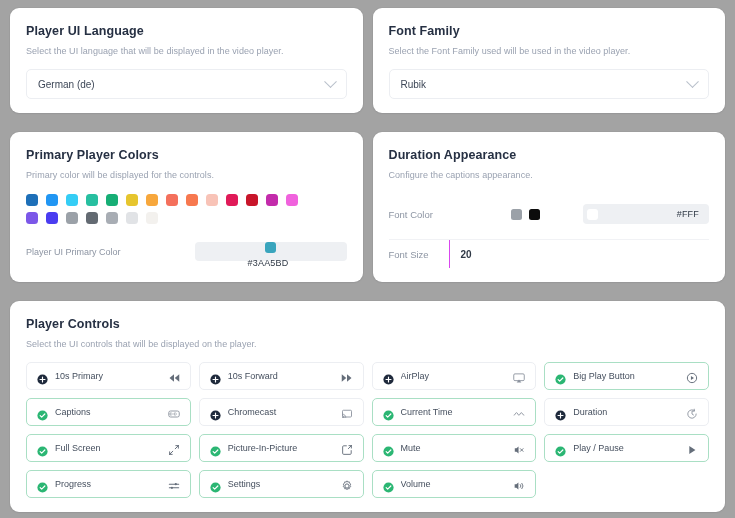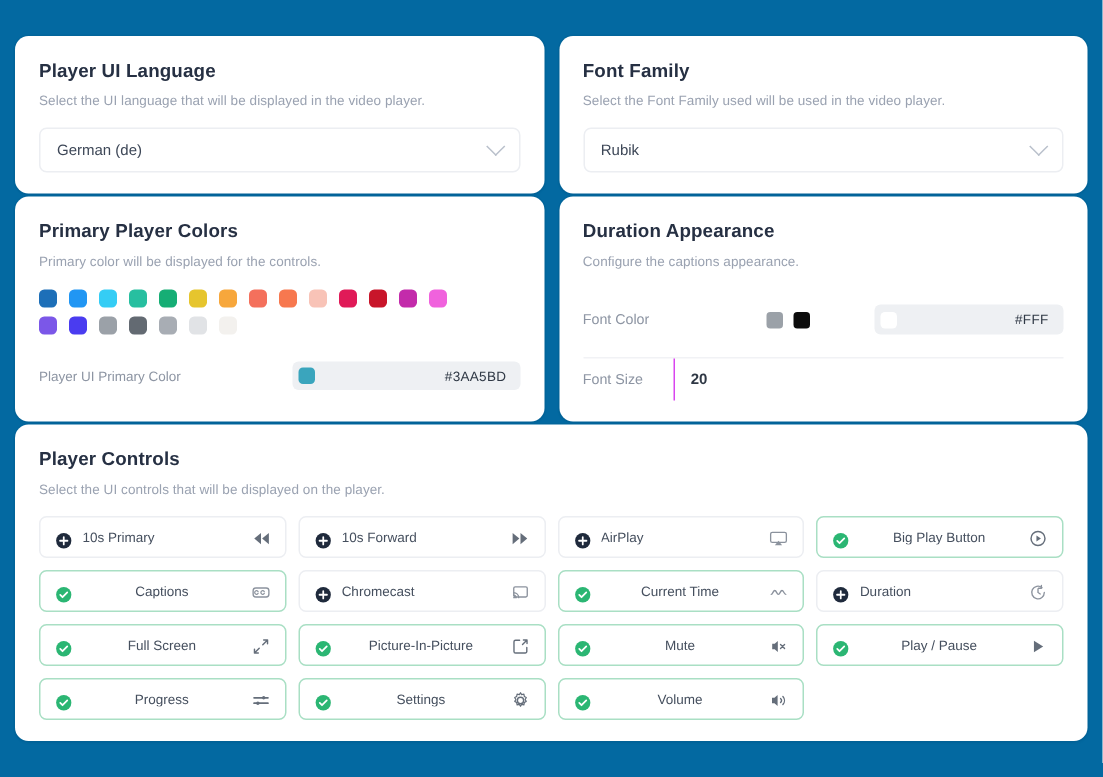--- a/index.html
+++ b/index.html
@@ -6,25 +6,25 @@
   html, body {
     width: 735px;
     height: 518px;
     background: #f3f4f6;
     font-family: "Liberation Sans", sans-serif;
     -webkit-font-smoothing: antialiased;
   }
   .page {
     width: 735px;
     height: 518px;
-    background: #0369a1;
-    padding: 24px 10px;
+    background: #a3a3a3;
+    padding: 8px 10px;
     display: flex;
     flex-direction: column;
-    gap: 2px;
+    gap: 19px;
     overflow: hidden;
   }
   .row { display: flex; gap: 10px; }
   .card {
     background: #ffffff;
     border-radius: 9px;
     box-shadow: 0 1px 2px rgba(16,24,40,0.05), 0 0 0 1px rgba(16,24,40,0.03);
     padding: 16px 16px 14px 16px;
   }
   .card.half { flex: 1 1 50%; min-width: 0; }
@@ -89,20 +89,21 @@
   }
   .color-field {
     width: 152px;
     height: 19px;
     background: #eef0f3;
     border-radius: 4px;
     display: flex;
     align-items: center;
     padding: 0 4px;
     gap: 5px;
+    flex-direction: column;
   }
   .color-chip {
     width: 11px; height: 11px;
     border-radius: 3px;
     flex: 0 0 auto;
   }
   .color-hex {
     flex: 1;
     text-align: right;
     font-size: 9px;
@@ -198,21 +199,21 @@
     height: 28px;
     border: 1px solid #eceef2;
     border-radius: 5px;
     display: flex;
     align-items: center;
     padding: 0 10px;
     gap: 7px;
     background: #fff;
     cursor: pointer;
   }
-  .ctl.on { border-color: #a9dfc4; text-align: center; }
+  .ctl.on { border-color: #a9dfc4; }
   .ctl-label {
     flex: 1;
     font-size: 9px;
     color: #454f5e;
     white-space: nowrap;
     overflow: hidden;
   }
   .ctl .state { width: 11px; height: 11px; flex: 0 0 auto; display:block; }
   .ctl .gly { width: 12px; height: 12px; flex: 0 0 auto; display:block; opacity: .78; }
 </style>

